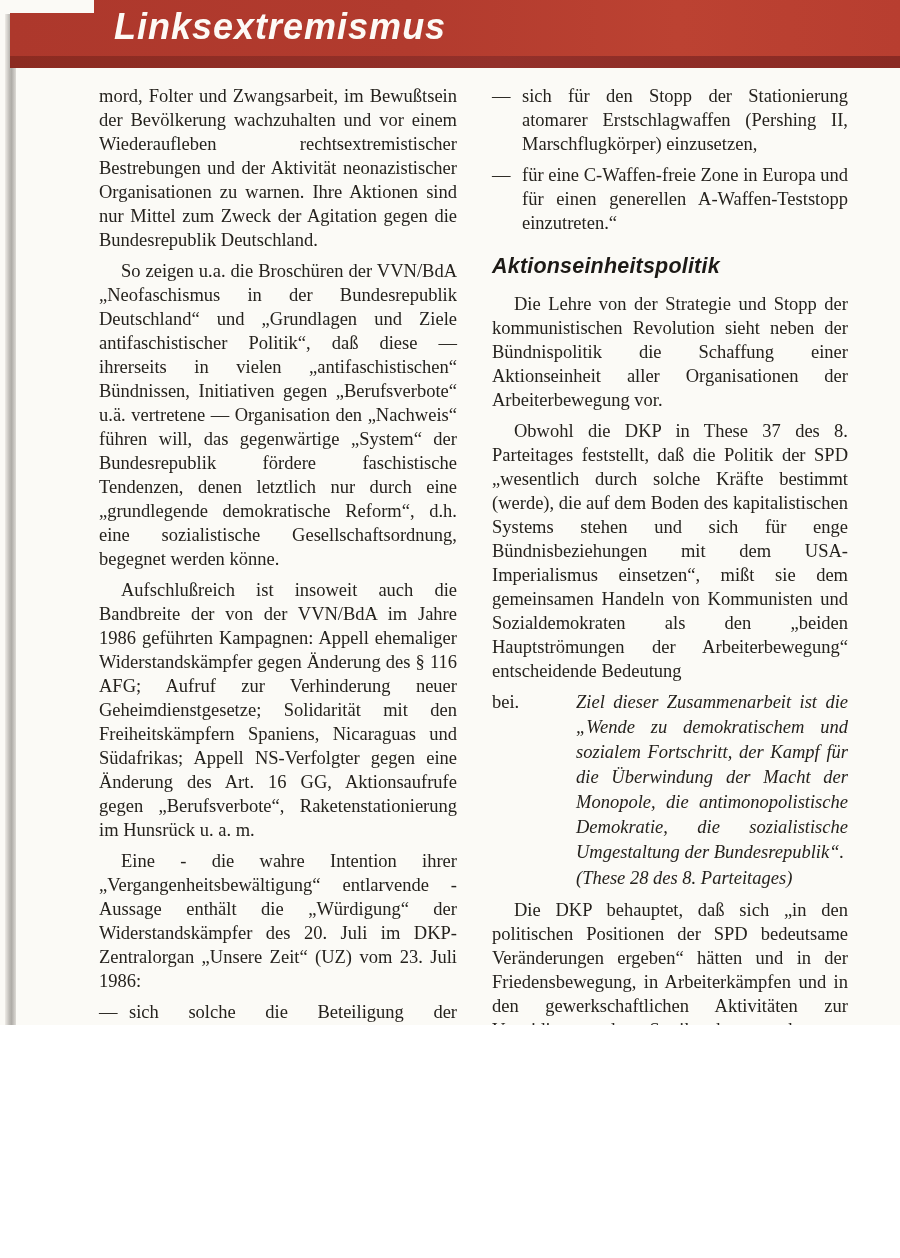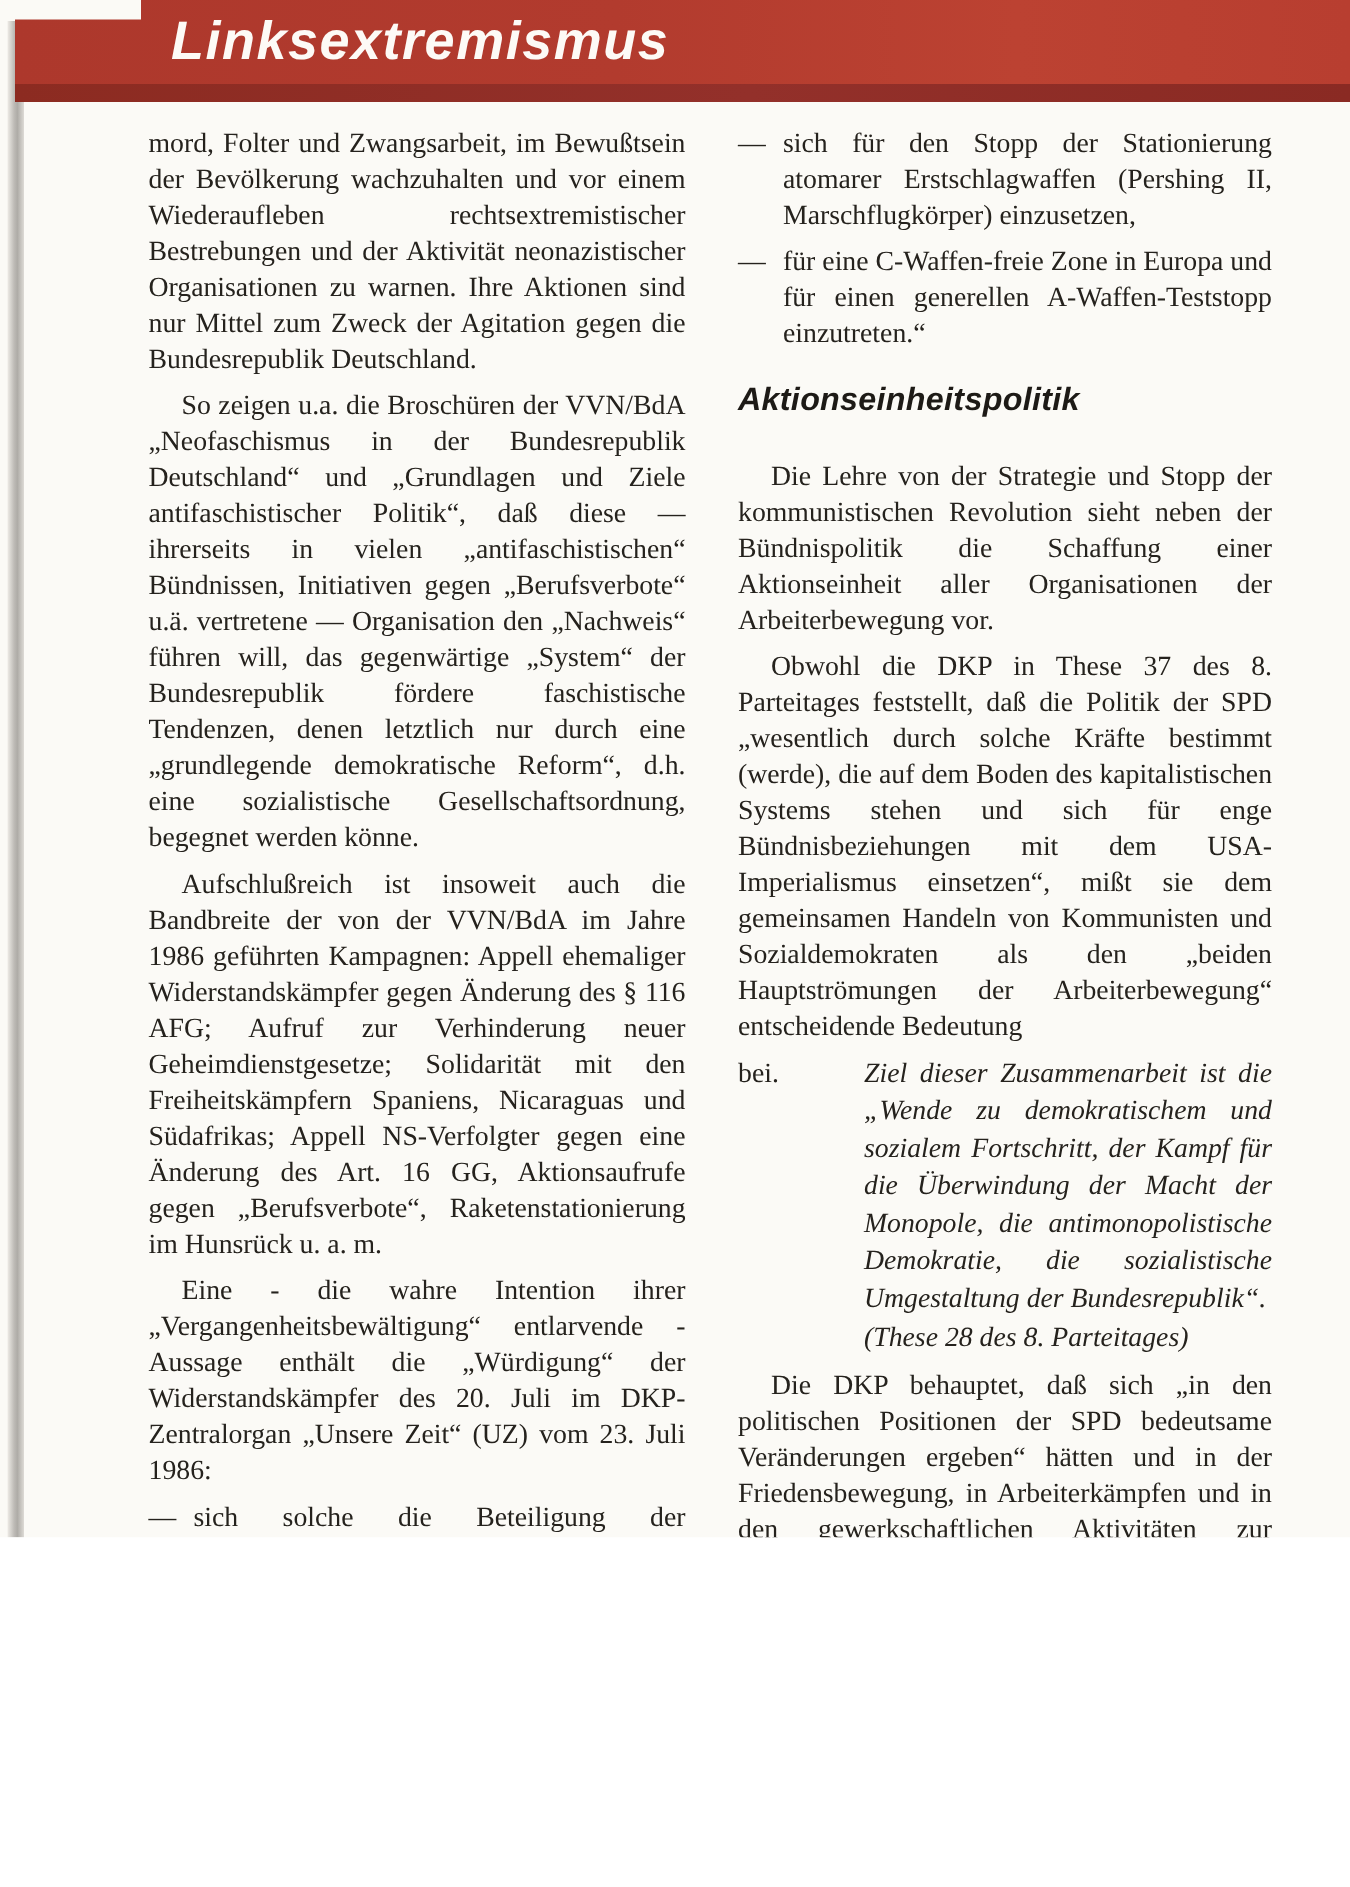--- a/index.html
+++ b/index.html
@@ -43,21 +43,21 @@
   .col-left{left:99px;width:358px;}
   .col-right{left:492px;width:356px;}
   .col p{margin:0 0 7px 0;font-size:18.5px;line-height:24px;text-align:justify;}
   .indent{text-indent:22px;}
   .dash-item{
     position:relative;padding-left:30px;margin:0 0 7px 0;
     font-size:18.5px;line-height:24px;text-align:justify;
   }
   .dash-mark{position:absolute;left:0;top:0;}
   .section-heading{
-    margin:18px 0 27px 0;
+    margin:18px 0 13px 0;
     font-family:"Liberation Sans", sans-serif;
     font-style:italic;font-weight:700;
     font-size:21.5px;line-height:26px;color:#1d1a16;
     letter-spacing:.2px;text-align:left;
   }
   
   .quote-row{display:flex;align-items:flex-start;margin:0 0 7px 0;}
   .quote-lead{
     flex:none;width:84px;
     font-size:18.5px;line-height:24px;

